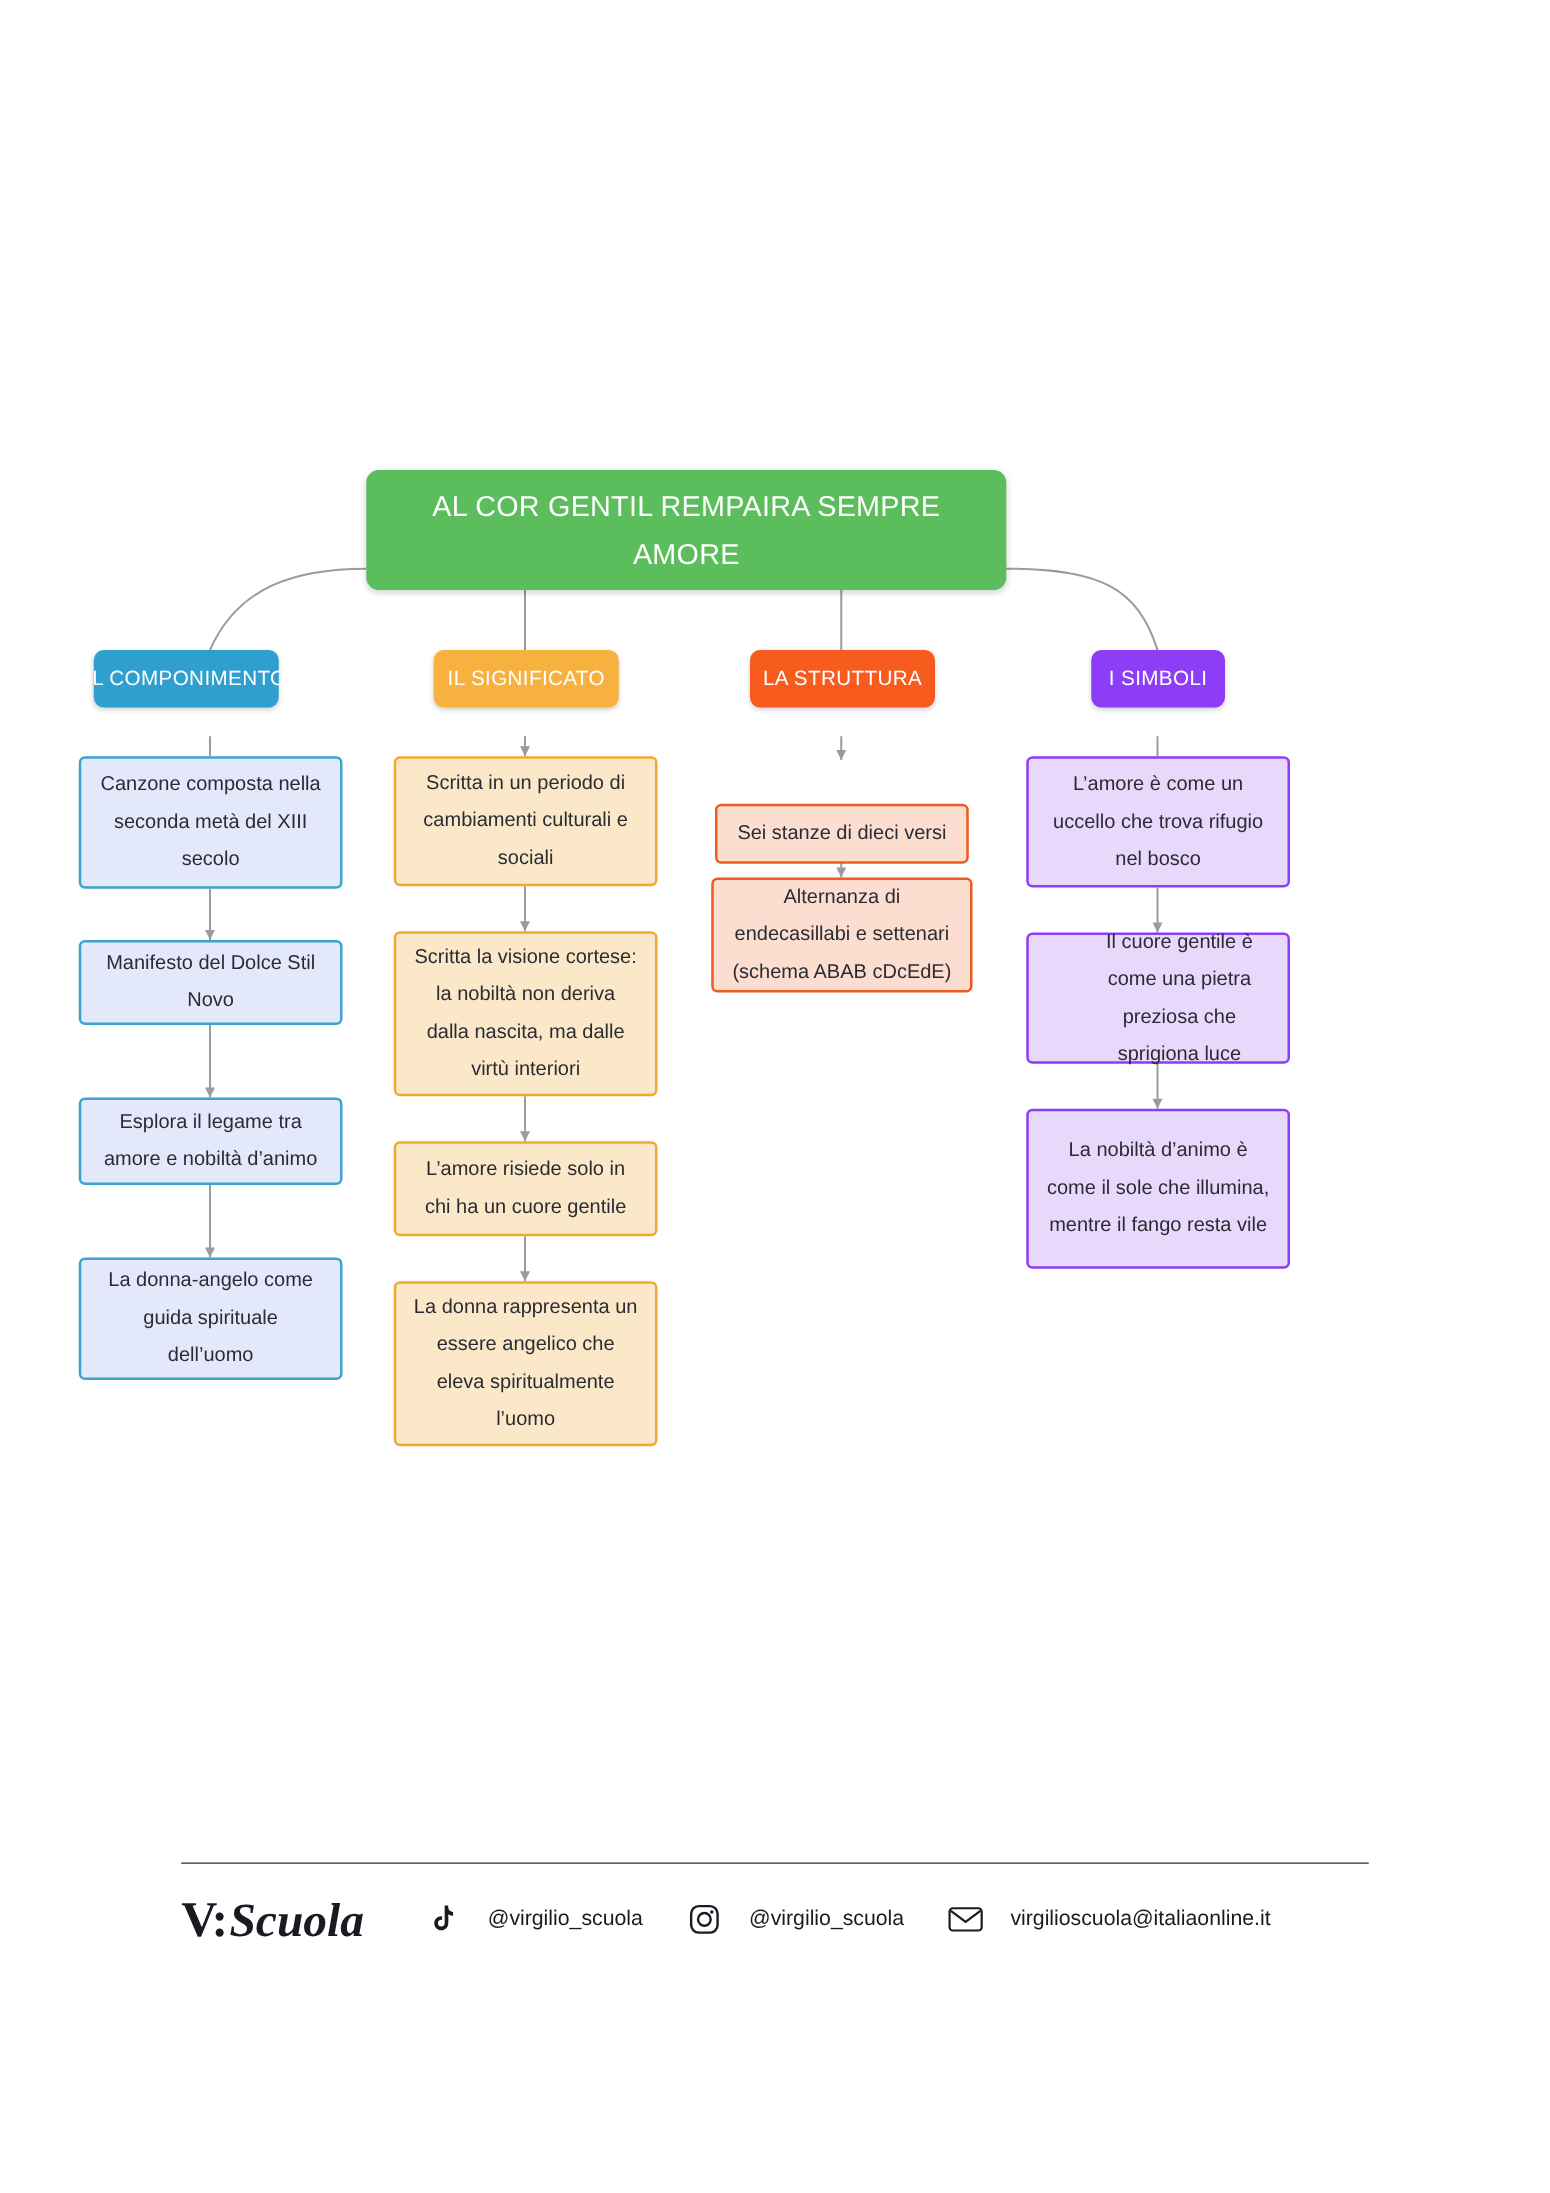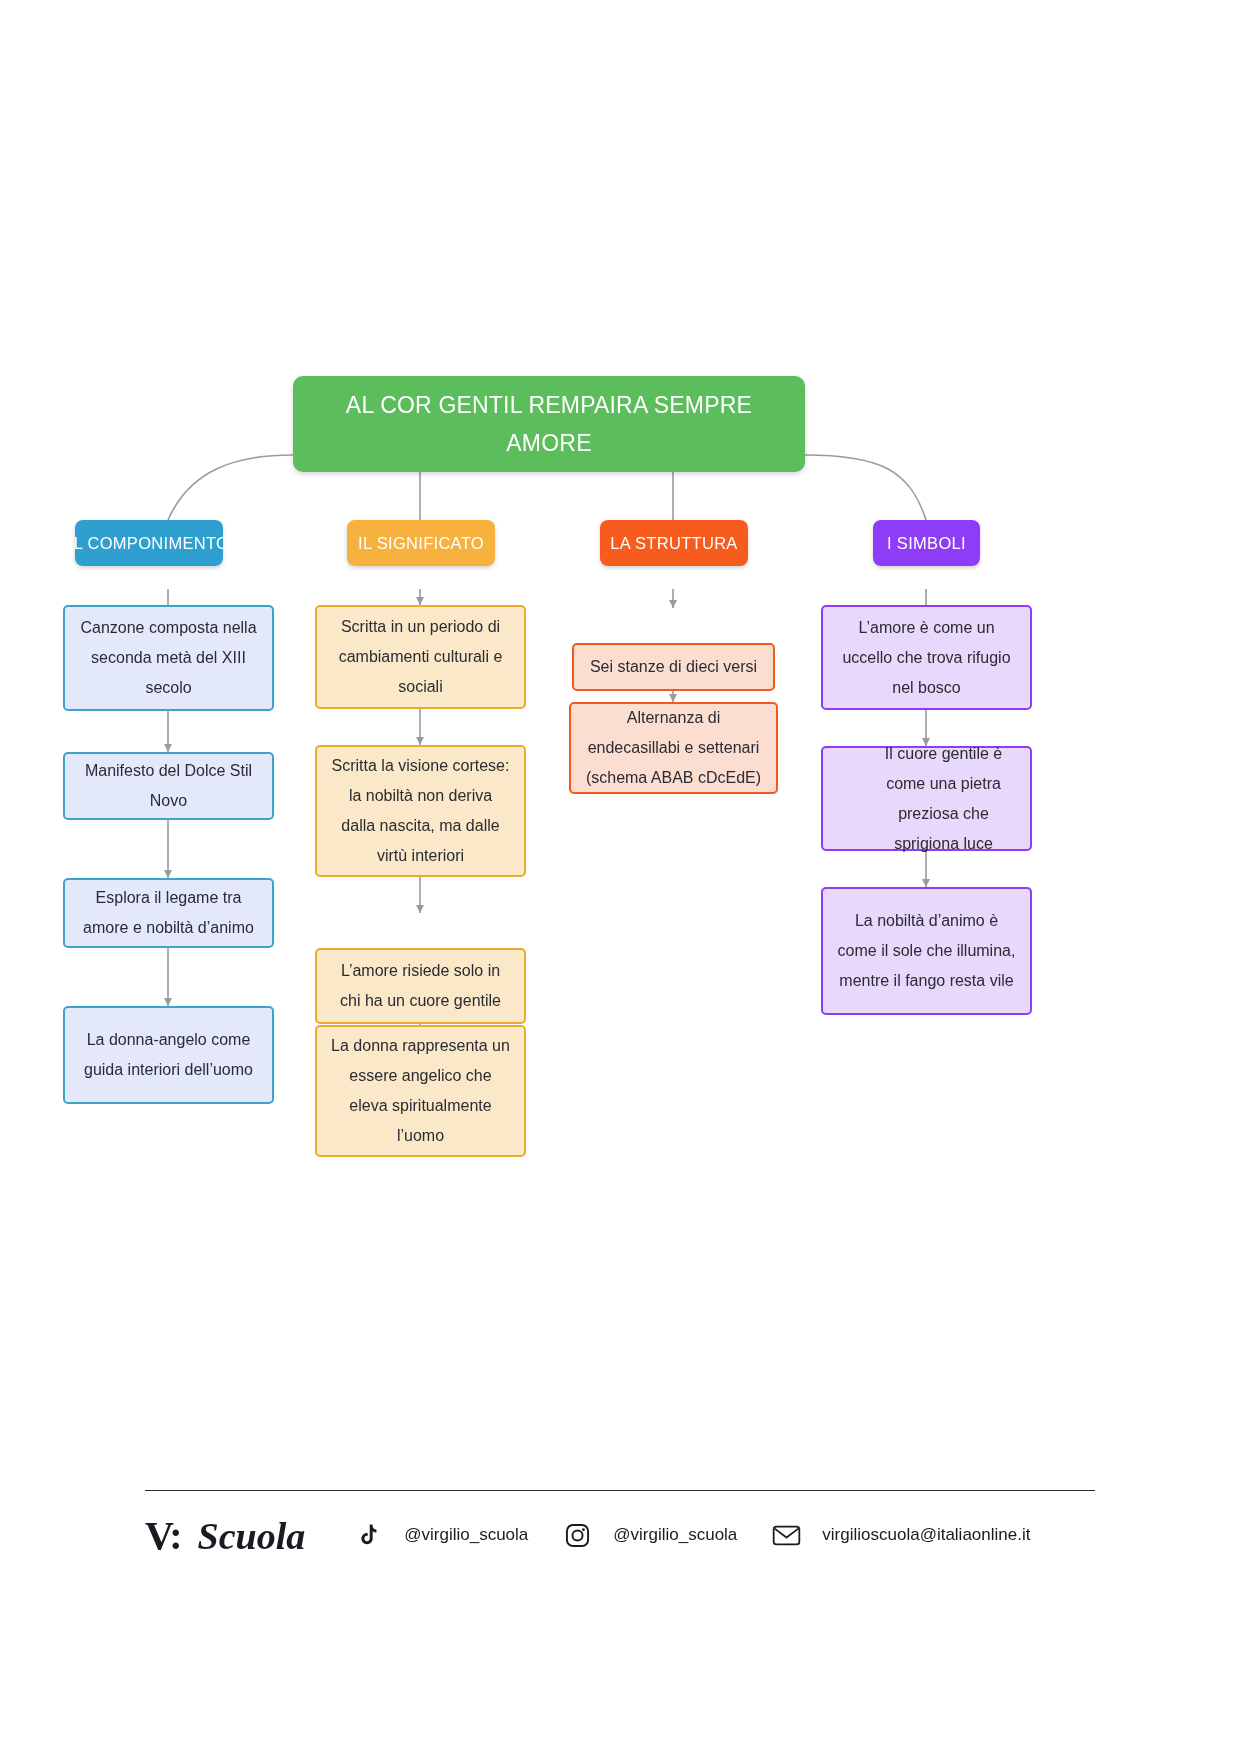--- a/index.html
+++ b/index.html
@@ -117,21 +117,21 @@
     font-weight: 700;
     color: #1a1a22;
     letter-spacing: -1px;
   }
   #brand-logo .scuola {
     font-family: "Liberation Serif", serif;
     font-style: italic;
     font-size: 38px;
     font-weight: 700;
     color: #1a1a22;
-    margin-left: 16px;
+    margin-left: 2px;
   }
   .social {
     display: flex;
     align-items: center;
     gap: 21px;
   }
   .social .handle {
     font-size: 17px;
     color: #1a1a22;
   }
@@ -199,34 +199,34 @@
   <div class="leaf" style="left:63px; top:605px; width:211px; height:106px; background:#e3e9fb; border-color:#3da3c9;">
     <span>Canzone composta nella seconda metà del XIII secolo</span>
   </div>
   <div class="leaf" style="left:63px; top:752px; width:211px; height:68px; background:#e3e9fb; border-color:#3da3c9;">
     <span>Manifesto del Dolce Stil Novo</span>
   </div>
   <div class="leaf" style="left:63px; top:878px; width:211px; height:70px; background:#e3e9fb; border-color:#3da3c9;">
     <span>Esplora il legame tra amore e nobiltà d’animo</span>
   </div>
   <div class="leaf" style="left:63px; top:1006px; width:211px; height:98px; background:#e3e9fb; border-color:#3da3c9;">
-    <span>La donna-angelo come guida interiori dell’uomo</span>
+    <span>La donna-angelo come guida spirituale dell’uomo</span>
   </div>
 
   <div class="branch-head" style="left:347px; top:520px; width:148px; background:#f7b13f;">
     <span>IL SIGNIFICATO</span>
   </div>
 
   <div class="leaf" style="left:315px; top:605px; width:211px; height:104px; background:#fae8c8; border-color:#f0a92f;">
     <span>Scritta in un periodo di cambiamenti culturali e sociali</span>
   </div>
   <div class="leaf" style="left:315px; top:745px; width:211px; height:132px; background:#fae8c8; border-color:#f0a92f;">
     <span>Scritta la visione cortese: la nobiltà non deriva dalla nascita, ma dalle virtù interiori</span>
   </div>
-  <div class="leaf" style="left:315px; top:913px; width:211px; height:76px; background:#fae8c8; border-color:#f0a92f;margin-top:35px;">
+  <div class="leaf" style="left:315px; top:913px; width:211px; height:76px; background:#fae8c8; border-color:#f0a92f;">
     <span>L’amore risiede solo in chi ha un cuore gentile</span>
   </div>
   <div class="leaf" style="left:315px; top:1025px; width:211px; height:132px; background:#fae8c8; border-color:#f0a92f;">
     <span>La donna rappresenta un essere angelico che eleva spiritualmente l’uomo</span>
   </div>
 
   <div class="branch-head" style="left:600px; top:520px; width:148px; background:#f75c1e;">
     <span>LA STRUTTURA</span>
   </div>
 

